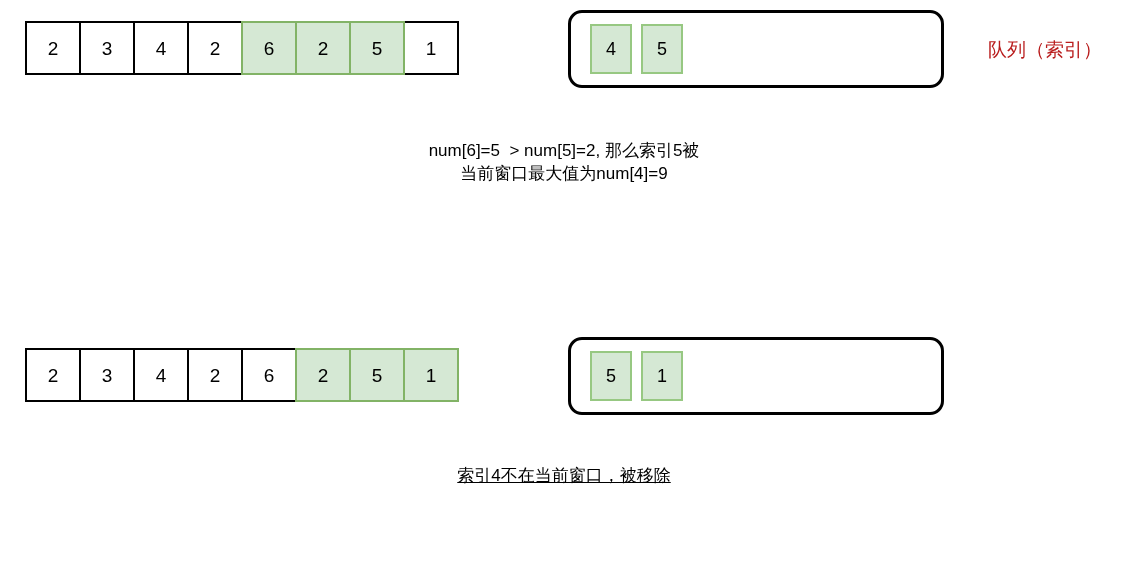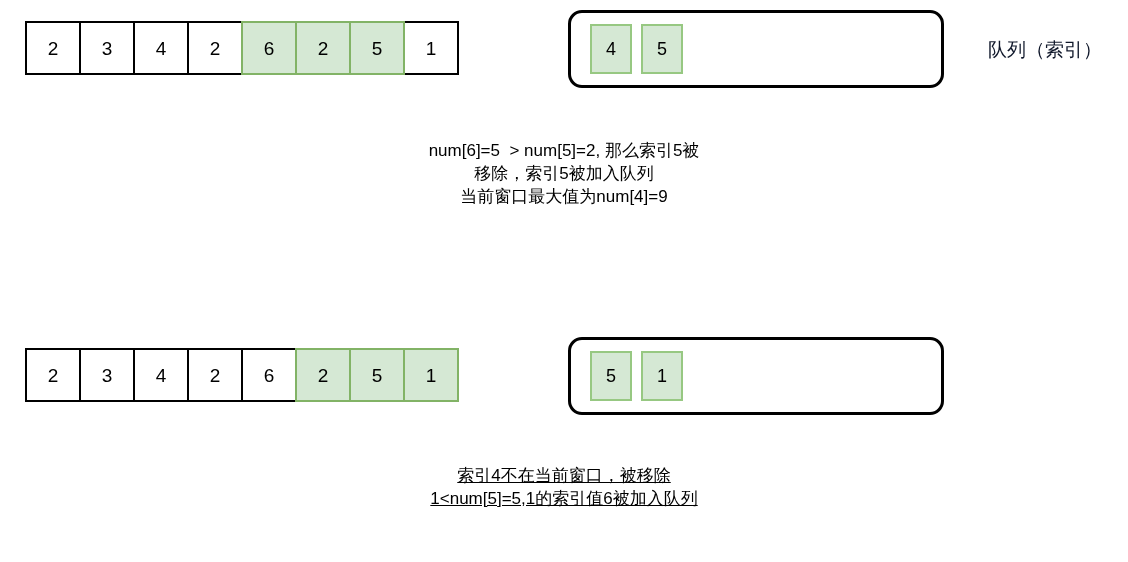--- a/index.html
+++ b/index.html
@@ -77,21 +77,21 @@
     line-height: 1;
     color: #000000;
   }
 
   
   .side-label {
     position: absolute;
     font-size: 19px;
     line-height: 1;
     white-space: nowrap;
-    color: #0f172a;
+    color: #b91c1c;
   }
   .caption {
     position: absolute;
     width: 100%;
     left: 0;
     text-align: center;
     font-size: 17px;
     line-height: 23px;
     color: #000000;
   }
@@ -126,21 +126,20 @@
 
   <div class="deque" id="deque-1">
     <div class="qcell">4</div>
     <div class="qcell">5</div>
   </div>
 
   <div class="side-label" id="qlabel-1">队列（索引）</div>
 
   <div class="caption" id="caption-1">
     <span class="cl">num[6]=5  &gt; num[5]=2, 那么索引5被</span>
-    <span class="cl">移除，索引5被加入队列</span>
     <span class="cl">当前窗口最大值为num[4]=9</span>
   </div>
 
   <div class="array-row" id="array-2">
     <div class="cell">2</div>
     <div class="cell">3</div>
     <div class="cell">4</div>
     <div class="cell">2</div>
     <div class="cell">6</div>
     <div class="cell hl">2</div>
@@ -148,16 +147,15 @@
     <div class="cell hl">1</div>
   </div>
 
   <div class="deque" id="deque-2">
     <div class="qcell">5</div>
     <div class="qcell">1</div>
   </div>
 
   <div class="caption" id="caption-2">
     <span class="cl">索引4不在当前窗口，被移除</span>
-    <span class="cl">1&lt;num[5]=5,1的索引值6被加入队列</span>
   </div>
 
 </div>
 
 </body></html>

